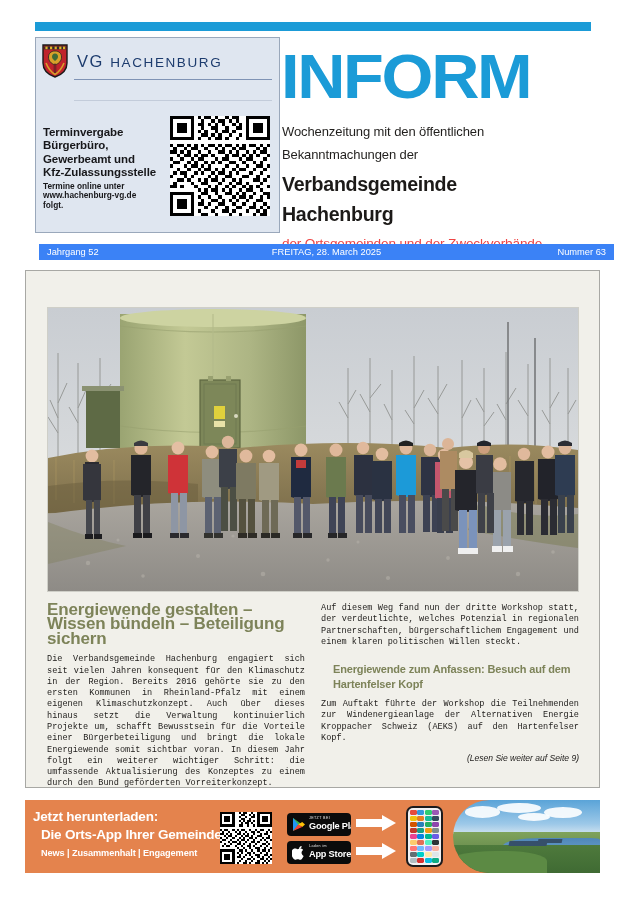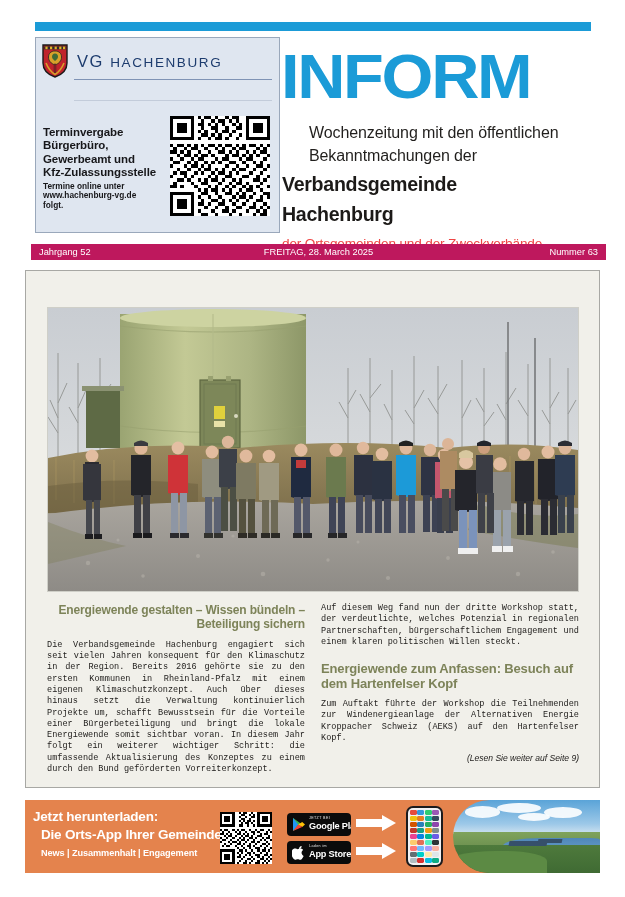--- a/index.html
+++ b/index.html
@@ -124,24 +124,23 @@
     font-size: 63px;
     line-height: 63px;
     letter-spacing: -2.2px;
     color: #1b9bd7;
     transform: scaleX(1.06);
     transform-origin: left top;
   }
   .sub1, .sub2 {
     position: absolute;
     left: 1px;
-    font-size: 16px;
+    font-size: 13px;
     color: #211f1d;
     letter-spacing: -0.1px;
-    margin-left: 27px;
   }
   .sub1 { top: 73px; }
   .sub2 { top: 96px; }
   .vgname1, .vgname2 {
     position: absolute;
     left: 1px;
     font-size: 19.6px;
     font-weight: bold;
     color: #1c1a18;
     letter-spacing: -0.3px;
@@ -152,23 +151,23 @@
     position: absolute;
     left: 1px; top: 185px;
     font-size: 13.6px;
     color: #ef4444;
     letter-spacing: -0.15px;
   }
 
   
   .date-bar {
     position: absolute;
-    left: 31px; top: 244px;
+    left: 39px; top: 244px;
     width: 575px; height: 16px;
-    background: #be185d;
+    background: #3b82f6;
     color: #ffffff;
     font-size: 9.3px;
     line-height: 16px;
   }
   .date-bar .left { position:absolute; left: 8px; top: 0; }
   .date-bar .center { position:absolute; left:0; right:0; text-align:center; top:0; }
   .date-bar .right { position:absolute; right: 8px; top: 0; }
 
   
   .article {
@@ -207,42 +206,42 @@
     width: 258px;
     font-size: 8.55px;
     line-height: 11.3px;
     color: #1e1c1a;
     text-align: justify;
   }
   .col-left  { left: 21px; }
   .col-right { left: 295px; }
 
   .sub-head {
-    font-size: 12px;
+    font-size: 17px;
     font-weight: bold;
     color: #7d8359;
     line-height: 14.4px;
     letter-spacing: -0.15px;
     margin: 0 0 8px 0;
-    text-align: right;
+    text-align: left;
   }
   .body-p {
     margin: 0 0 9px 0;
     text-align: justify;
     hyphens: manual;
     font-family: Liberation Mono, monospace;
   }
   .body-p:last-child { margin-bottom: 0; }
   .sub-head-2 {
-    font-size: 13px;
+    font-size: 11px;
     font-weight: bold;
     color: #7d8359;
     line-height: 14.4px;
     letter-spacing: -0.15px;
-    margin: 14px 0 8px 0;
+    margin: 14px 0 8px 12px;
     text-align: left;
   }
   .note {
     text-align: right;
     font-style: italic;
     margin-top: 1px;
   }
 
   
   .ad {

